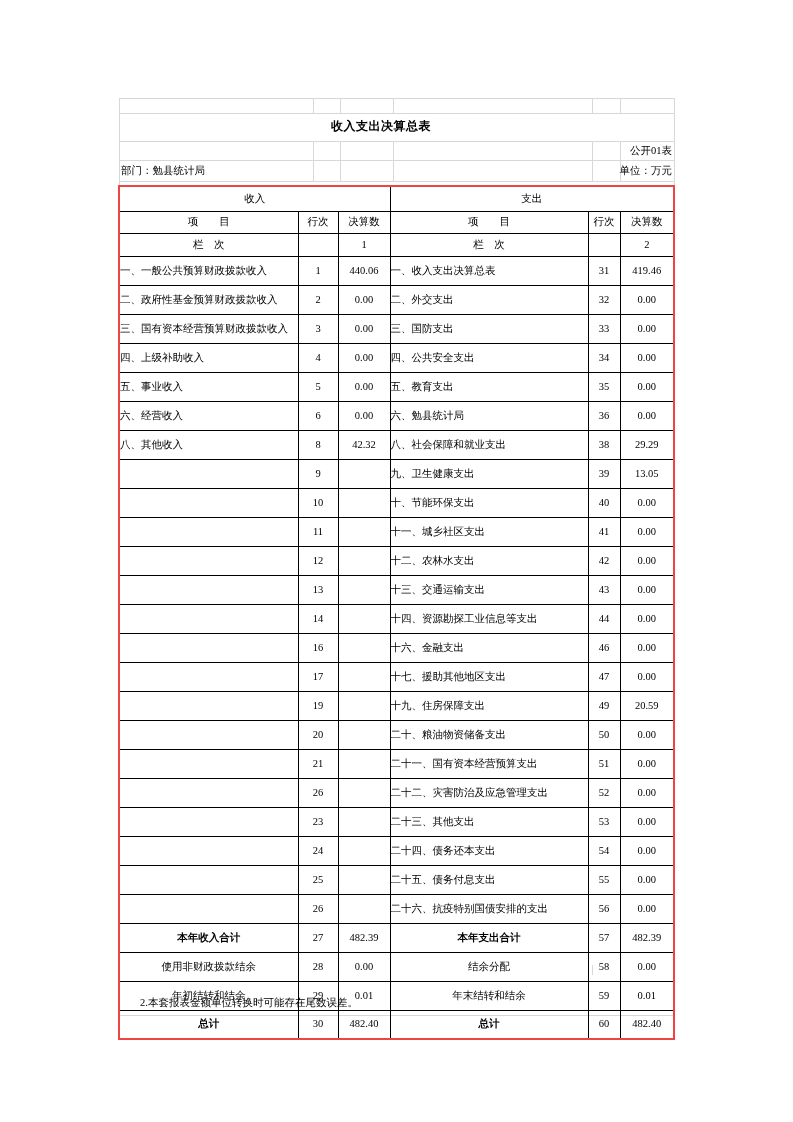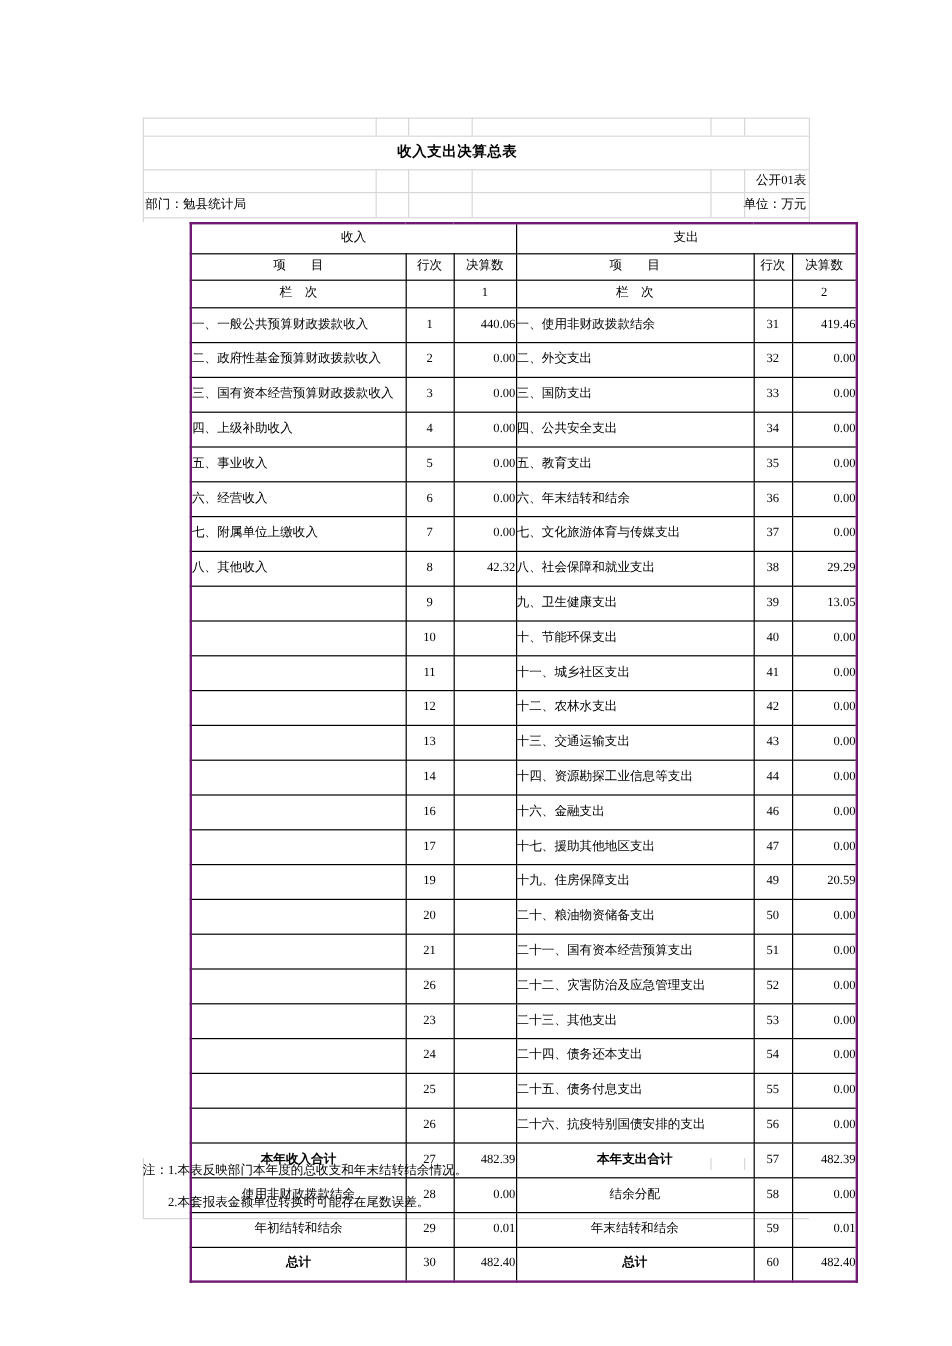--- a/index.html
+++ b/index.html
@@ -28,41 +28,40 @@
     text-align:center;
   }
   .unit{
     position:absolute;top:160px;right:121px;height:21px;line-height:21px;
     font-size:10.5px;text-align:right;
   }
 
   table.acct{
     position:absolute;left:118px;top:185px;
     border-collapse:collapse;table-layout:fixed;
-    border:2px solid #701a75;
+    border:2px solid #ef4444;
     font-size:10.5px;
-    margin-left:40px;
   }
   table.acct th, table.acct td{
     border:1px solid #000;font-weight:normal;padding:0;overflow:hidden;
     white-space:nowrap;vertical-align:middle;line-height:1.1;
   }
   table.acct thead tr.r-sec{height:25px;}
   table.acct thead tr.r-cols{height:22px;}
   table.acct thead tr.r-idx{height:23px;}
   table.acct tbody tr{height:29px;}
   table.acct th{text-align:center;}
 
   
   td.c-ii{text-align:left;padding-left:3px;padding-right:2px;}
   td.c-in{text-align:center;border-right-color:#b3b3b3;}
-  td.c-ia{text-align:right;padding-right:3px;border-left-color:#b3b3b3;}
+  td.c-ia{text-align:center;padding-right:3px;border-left-color:#b3b3b3;}
   td.c-ei{text-align:left;padding-left:3px;padding-right:2px;border-left:2px solid #000;}
   td.c-en{text-align:center;}
-  td.c-ea{text-align:right;padding-right:3px;}
+  td.c-ea{text-align:center;padding-right:3px;}
   th.sec-exp, th.h-exp{border-left:2px solid #000;}
   th.h-ia{border-left-color:#b3b3b3;}
   th.h-in{border-right-color:#b3b3b3;}
   td.ctr{text-align:center !important;padding-left:0 !important;padding-right:0 !important;}
   .bold{font-weight:bold !important;}
 
   .note{
     position:absolute;font-size:10.5px;height:14px;line-height:14px;
   }
   .note-1{left:119px;top:969px;}
@@ -129,21 +128,21 @@
         <th class="h-exp">栏　次</th>
         <th class="h-en"></th>
         <th class="h-ea">2</th>
       </tr>
     </thead>
     <tbody>
         <tr>
           <td class="c-ii">一、一般公共预算财政拨款收入</td>
           <td class="c-in">1</td>
           <td class="c-ia">440.06</td>
-          <td class="c-ei">一、使用非财政拨款结余</td>
+          <td class="c-ei">一、收入支出决算总表</td>
           <td class="c-en">31</td>
           <td class="c-ea">419.46</td>
         </tr>
         <tr>
           <td class="c-ii">二、政府性基金预算财政拨款收入</td>
           <td class="c-in">2</td>
           <td class="c-ia">0.00</td>
           <td class="c-ei">二、外交支出</td>
           <td class="c-en">32</td>
           <td class="c-ea">0.00</td>
@@ -169,30 +168,22 @@
           <td class="c-in">5</td>
           <td class="c-ia">0.00</td>
           <td class="c-ei">五、教育支出</td>
           <td class="c-en">35</td>
           <td class="c-ea">0.00</td>
         </tr>
         <tr>
           <td class="c-ii">六、经营收入</td>
           <td class="c-in">6</td>
           <td class="c-ia">0.00</td>
-          <td class="c-ei">六、年末结转和结余</td>
+          <td class="c-ei">六、勉县统计局</td>
           <td class="c-en">36</td>
-          <td class="c-ea">0.00</td>
-        </tr>
-        <tr>
-          <td class="c-ii">七、附属单位上缴收入</td>
-          <td class="c-in">7</td>
-          <td class="c-ia">0.00</td>
-          <td class="c-ei">七、文化旅游体育与传媒支出</td>
-          <td class="c-en">37</td>
           <td class="c-ea">0.00</td>
         </tr>
         <tr>
           <td class="c-ii">八、其他收入</td>
           <td class="c-in">8</td>
           <td class="c-ia">42.32</td>
           <td class="c-ei">八、社会保障和就业支出</td>
           <td class="c-en">38</td>
           <td class="c-ea">29.29</td>
         </tr>
@@ -352,16 +343,15 @@
           <td class="c-ii ctr bold">总计</td>
           <td class="c-in">30</td>
           <td class="c-ia">482.40</td>
           <td class="c-ei ctr bold">总计</td>
           <td class="c-en">60</td>
           <td class="c-ea">482.40</td>
         </tr>
       </tbody>
   </table>
 
-  <div class="note note-1">注：1.本表反映部门本年度的总收支和年末结转结余情况。</div>
   <div class="note note-2">2.本套报表金额单位转换时可能存在尾数误差。</div>
 
 </div>
 
 </body></html>

